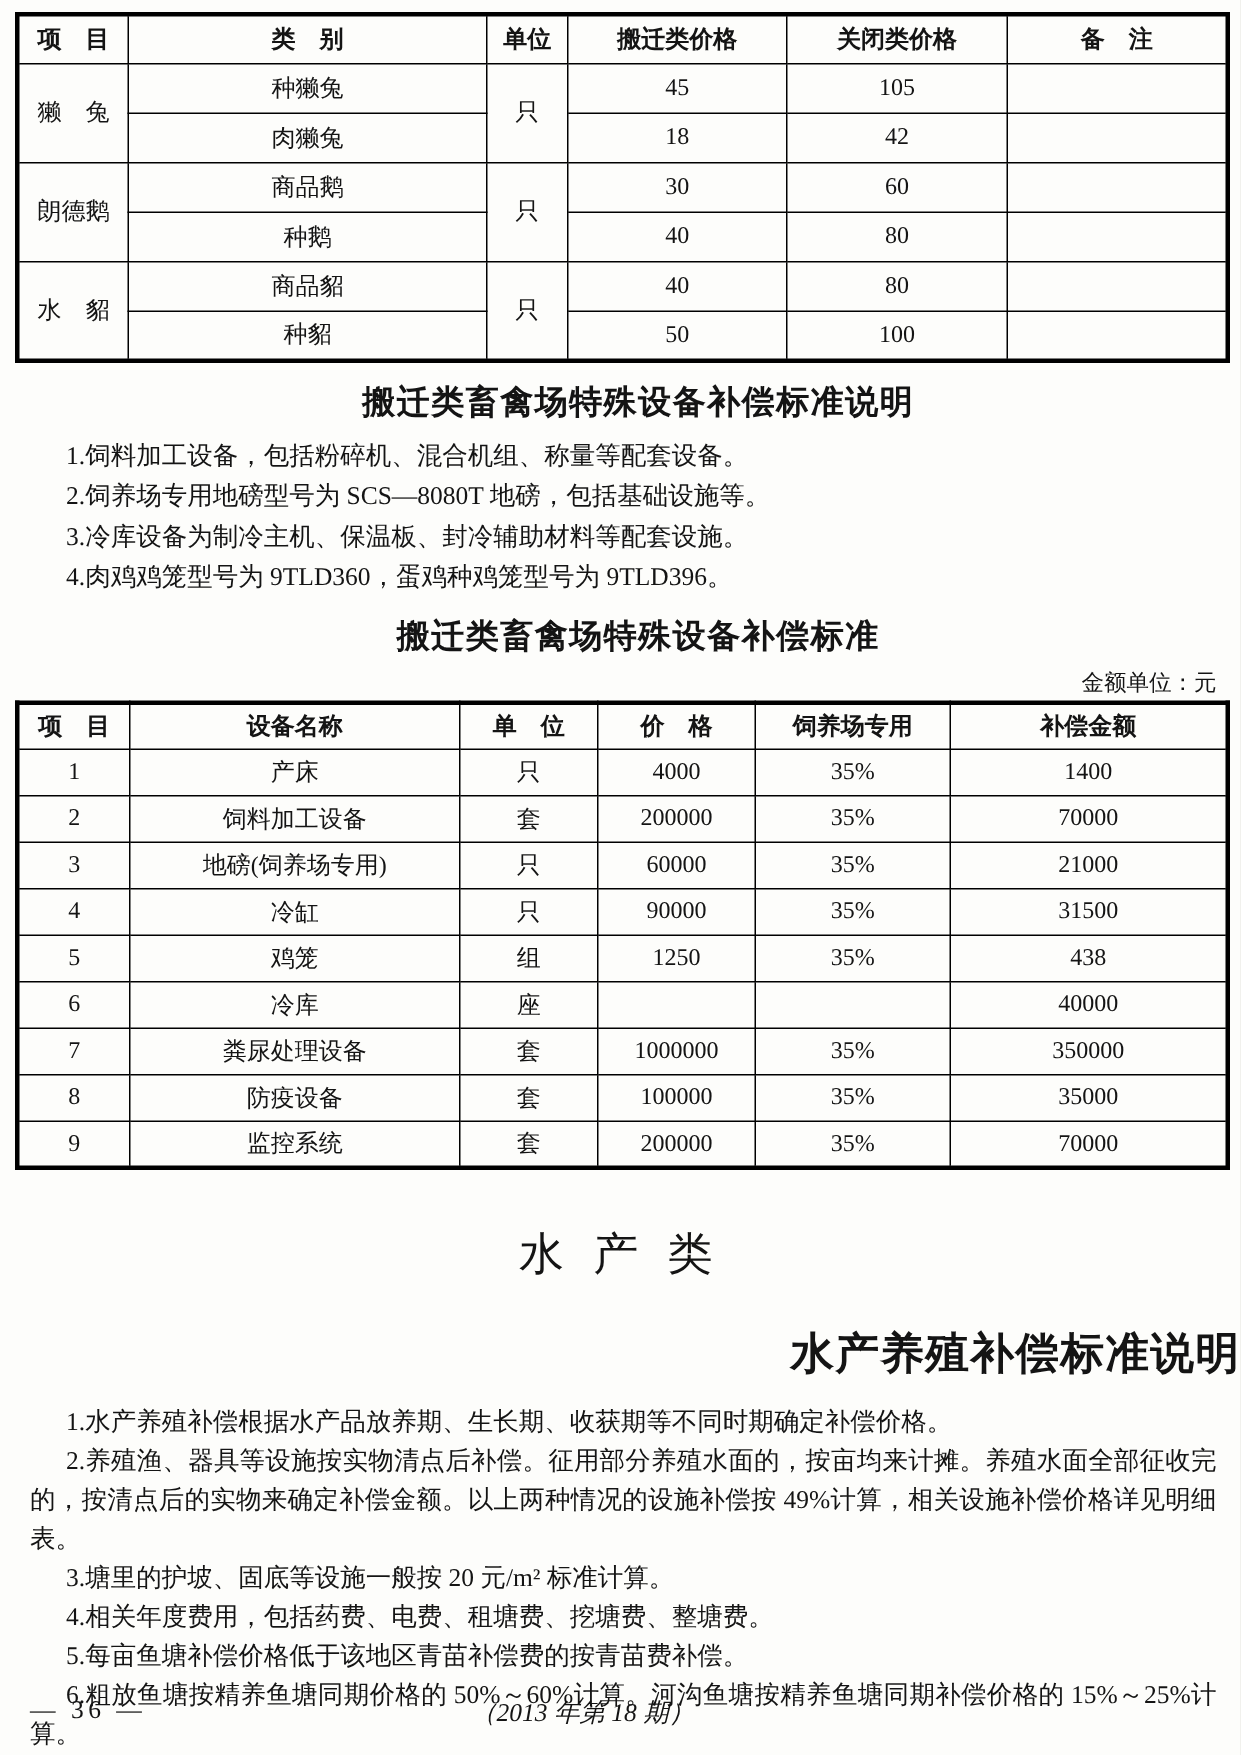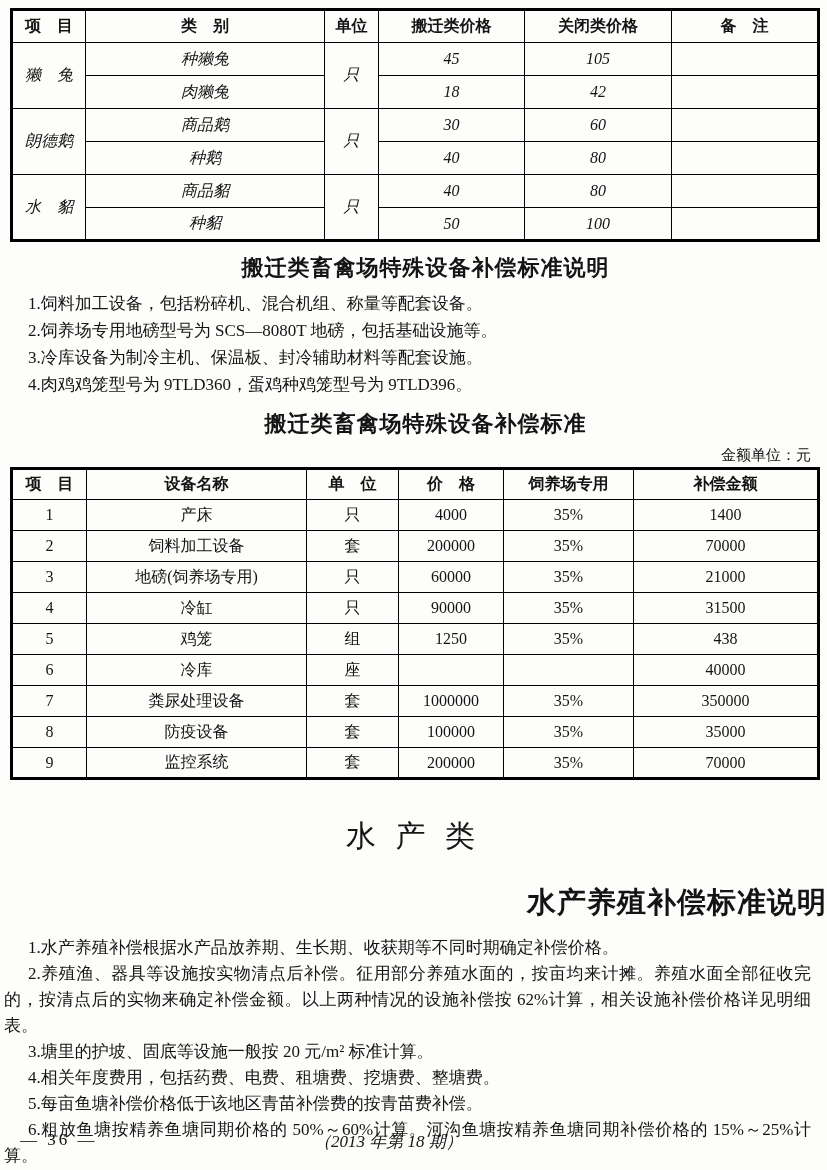--- a/index.html
+++ b/index.html
@@ -32,40 +32,40 @@
     overflow: hidden;
     white-space: nowrap;
   }
   th {
     font-family: "Liberation Sans", "DejaVu Sans", sans-serif;
     font-weight: bold;
     font-size: 16px;
   }
   .t1 { margin-top: 8px; }
   .t1 th { height: 33px; }
-  .t1 td { height: 33px; font-style: italic; }
+  .t1 td { height: 33px; }
   .t2 th { height: 31px; }
   .t2 td { height: 31px; }
   
   .sec-title {
     margin: 11px 0 0 0;
     text-align: center;
     font-family: "Liberation Sans", "DejaVu Sans", sans-serif;
     font-weight: bold;
     font-size: 22px;
     letter-spacing: 1px;
     padding-left: 24px;
   }
   .unit-note {
     margin: 7px 16px 2px 0;
     text-align: right;
     font-size: 15px;
   }
   
-  .notes { margin: 7px 16px 0 4px; }
+  .notes { margin: 7px 16px 0 20px; }
   .notes .note {
     margin: 0;
     font-size: 17px;
     line-height: 27px;
     text-indent: 24px;
     text-align: justify;
   }
   .notes-aquatic { margin-top: 12px; }
   .notes-aquatic .note { line-height: 26px; }
   
@@ -268,21 +268,21 @@
           <td>35%</td>
           <td>70000</td>
         </tr>
       </tbody>
   </table>
 
   <h1 class="aquatic-title">水 产 类</h1>
   <h2 class="aquatic-subtitle">水产养殖补偿标准说明</h2>
   <div class="notes notes-aquatic">
       <p class="note">1.水产养殖补偿根据水产品放养期、生长期、收获期等不同时期确定补偿价格。</p>
-      <p class="note">2.养殖渔、器具等设施按实物清点后补偿。征用部分养殖水面的，按亩均来计摊。养殖水面全部征收完的，按清点后的实物来确定补偿金额。以上两种情况的设施补偿按 62%计算，相关设施补偿价格详见明细表。</p>
+      <p class="note">2.养殖渔、器具等设施按实物清点后补偿。征用部分养殖水面的，按亩均来计摊。养殖水面全部征收完的，按清点后的实物来确定补偿金额。以上两种情况的设施补偿按 49%计算，相关设施补偿价格详见明细表。</p>
       <p class="note">3.塘里的护坡、固底等设施一般按 20 元/m² 标准计算。</p>
       <p class="note">4.相关年度费用，包括药费、电费、租塘费、挖塘费、整塘费。</p>
       <p class="note">5.每亩鱼塘补偿价格低于该地区青苗补偿费的按青苗费补偿。</p>
       <p class="note">6.粗放鱼塘按精养鱼塘同期价格的 50%～60%计算。河沟鱼塘按精养鱼塘同期补偿价格的 15%～25%计算。</p>
     </div>
 
   <div class="footer">
     <span class="pgnum">—  36  —</span>
     <span class="issue">（2013 年第 18 期）</span>
   </div>

